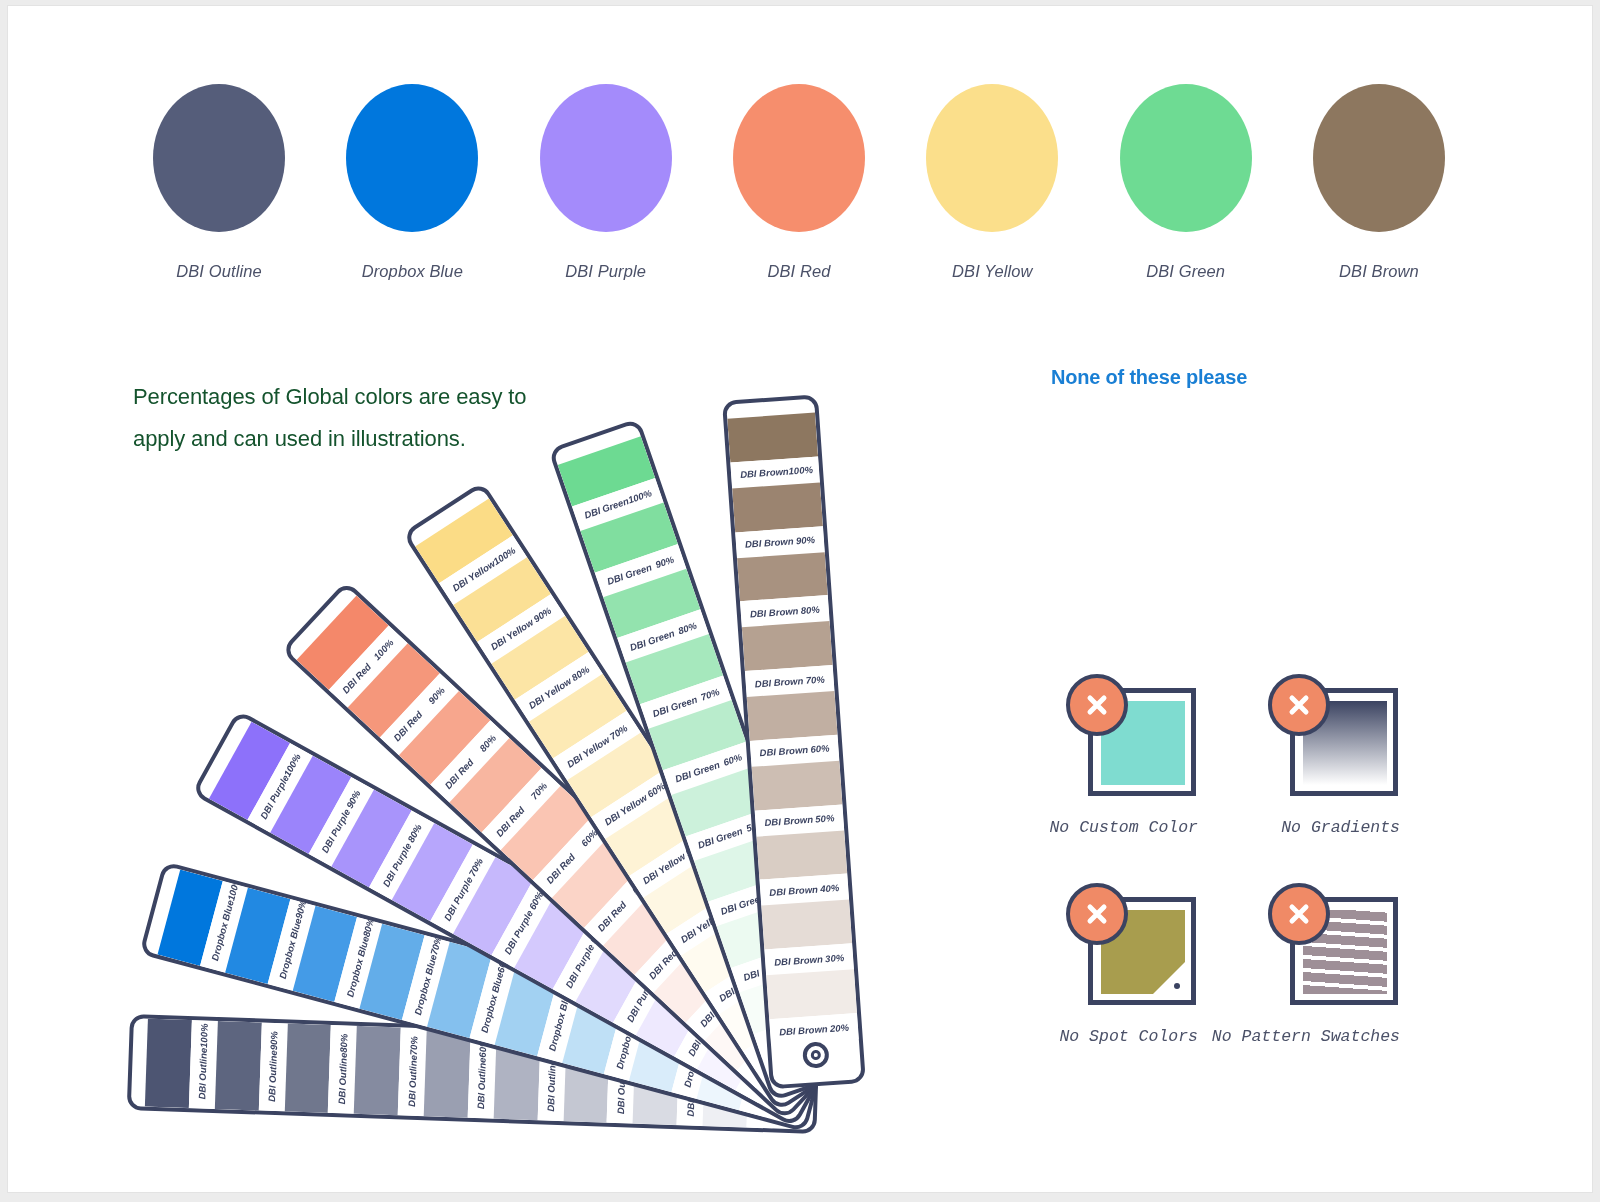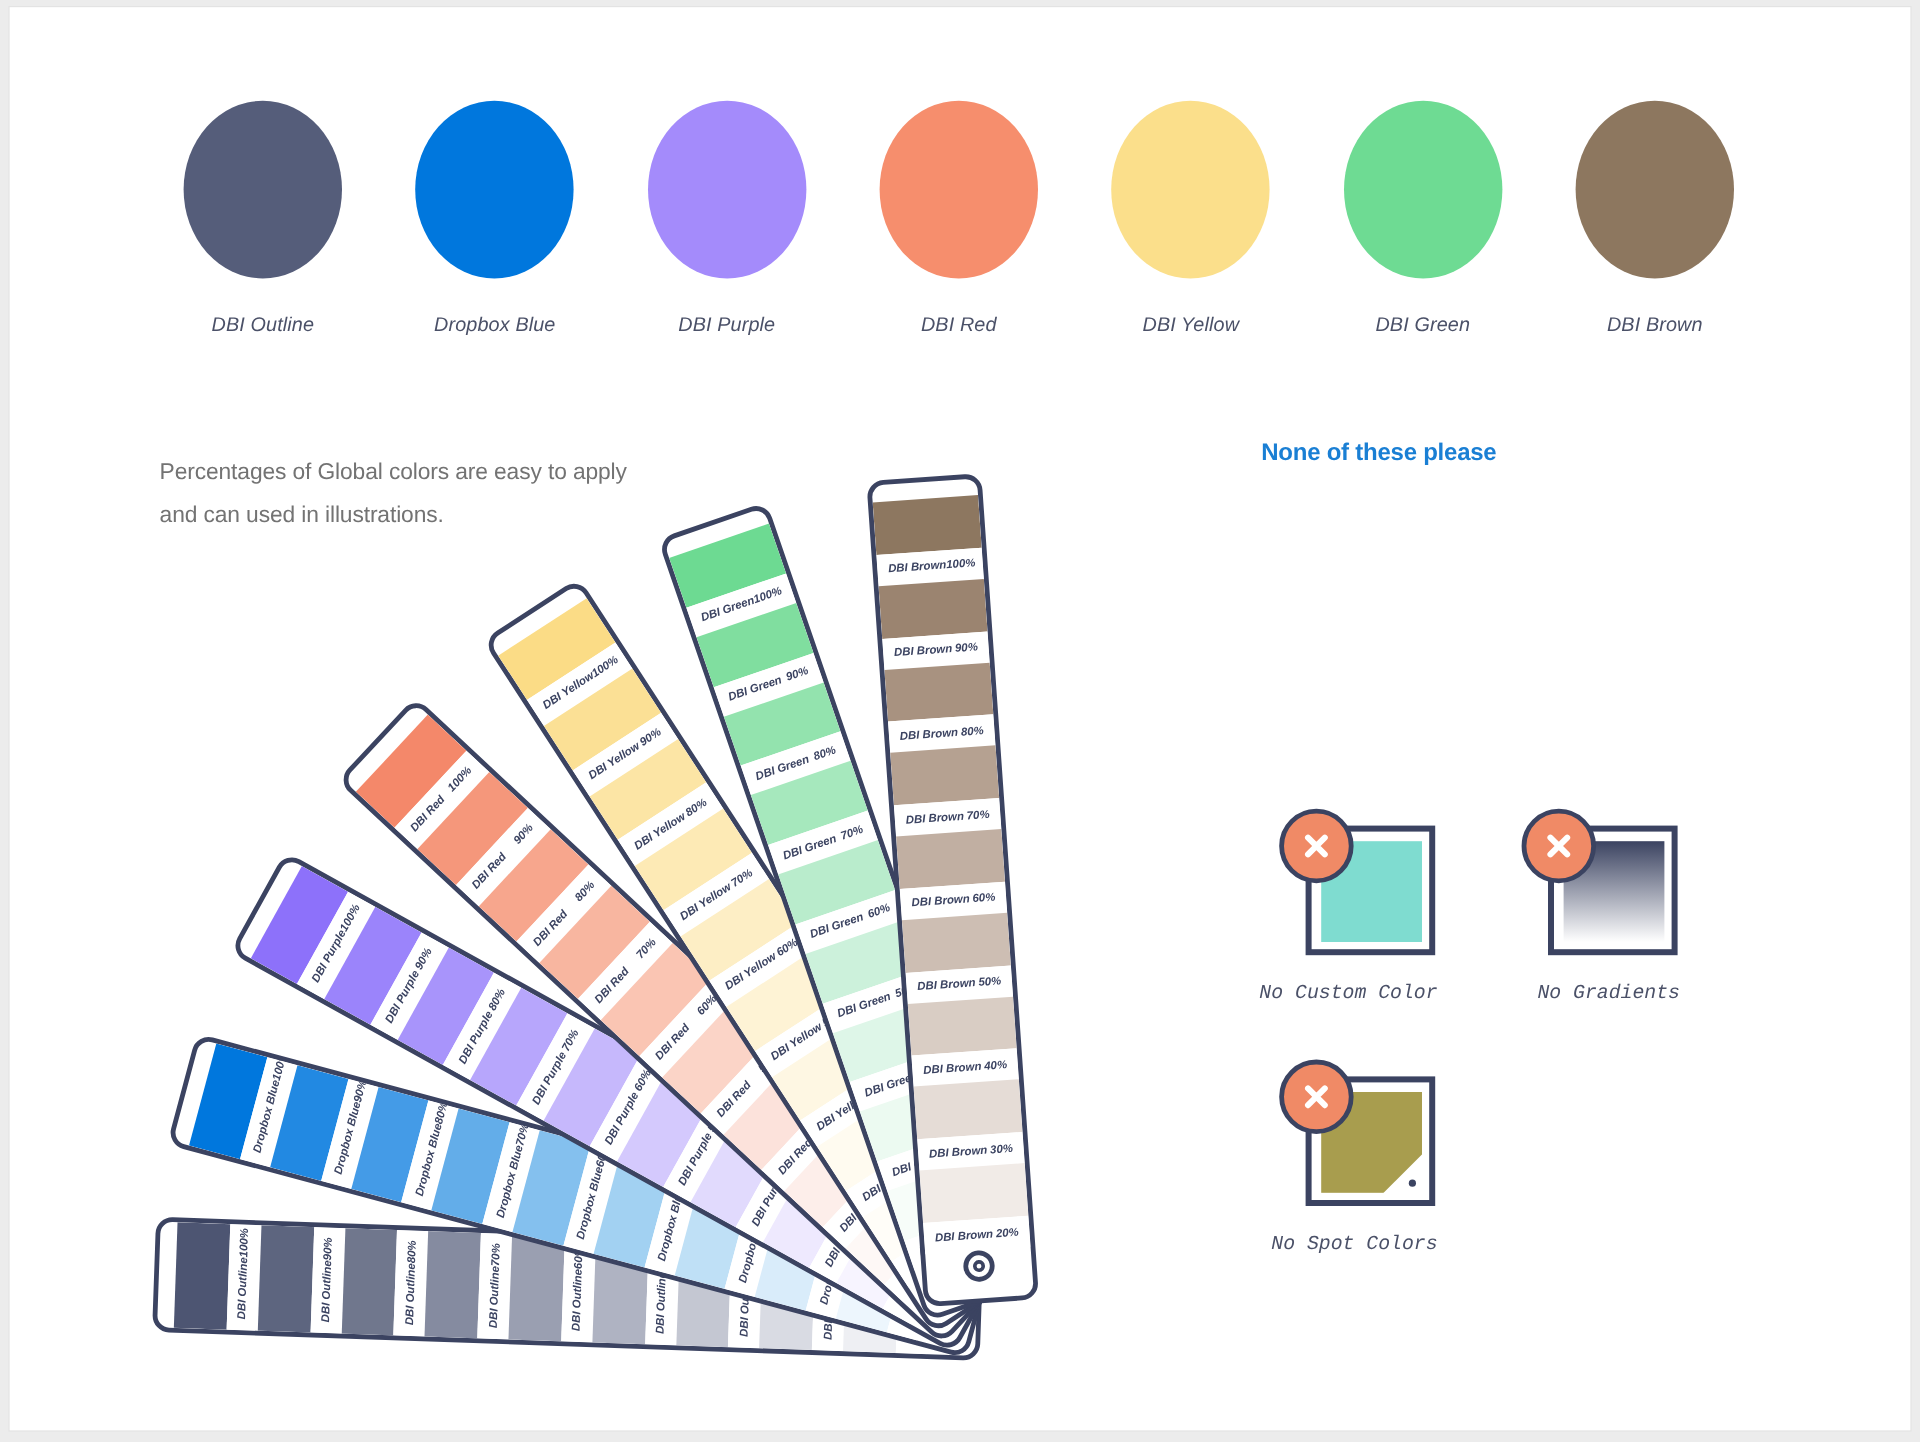--- a/index.html
+++ b/index.html
@@ -32,21 +32,21 @@
   }
 
   
   .col-left{position:absolute;left:125px;top:370px;width:420px;}
   .col-right{position:absolute;left:1043px;top:360px;width:430px;}
   .h-blue{
     font-size:20px;font-weight:bold;color:#1a7fd4;margin:0 0 8px 0;
     letter-spacing:-.2px;
   }
   .body-copy{
-    font-size:19px;color:#737373;line-height:1.92;margin:0;
+    font-size:22px;color:#14532d;line-height:1.92;margin:0;
     letter-spacing:-.1px;
   }
 
   
   .dont-grid{
     position:absolute;left:1040px;top:668px;width:400px;
     display:flex;flex-wrap:wrap;gap:46px 52px;
   }
   .dont-cell{width:150px;display:flex;flex-direction:column;align-items:flex-end;font-family:Liberation Mono, monospace;}
   .dont-art{position:relative;width:132px;height:128px;}
@@ -185,20 +185,33 @@
         </div>
         <div class="dont-x">
           <svg width="30" height="30" viewBox="0 0 30 30">
               <path d="M8 8 L22 22 M22 8 L8 22" stroke="#fff" stroke-width="5" stroke-linecap="round"></path>
             </svg>
         </div>
       </div>
       <div class="dont-label">No Spot Colors</div>
     </div>
 
+    <div class="dont-cell">
+      <div class="dont-art">
+        <div class="dont-box">
+          <div class="dont-fill" style="background: repeating-linear-gradient(4deg, rgb(158, 143, 151) 0px, rgb(158, 143, 151) 9px, rgb(255, 255, 255) 9px, rgb(255, 255, 255) 13px) rgb(158, 143, 151);"></div>
+        </div>
+        <div class="dont-x">
+          <svg width="30" height="30" viewBox="0 0 30 30">
+              <path d="M8 8 L22 22 M22 8 L8 22" stroke="#fff" stroke-width="5" stroke-linecap="round"></path>
+            </svg>
+        </div>
+      </div>
+      <div class="dont-label">No Pattern Swatches</div>
+    </div>
 
   </div>
 
   <div class="fan" id="fan">
       <div class="blade" style="width: 96px; height: 690px; left: 642px; top: 40px; transform: rotate(-88deg); z-index: 10;">
         <div class="cell">
           <div class="bar" style="background: rgb(77, 85, 114);"></div>
           <div class="tag">
             <span>DBI Outline</span>
             <span>100%</span>

